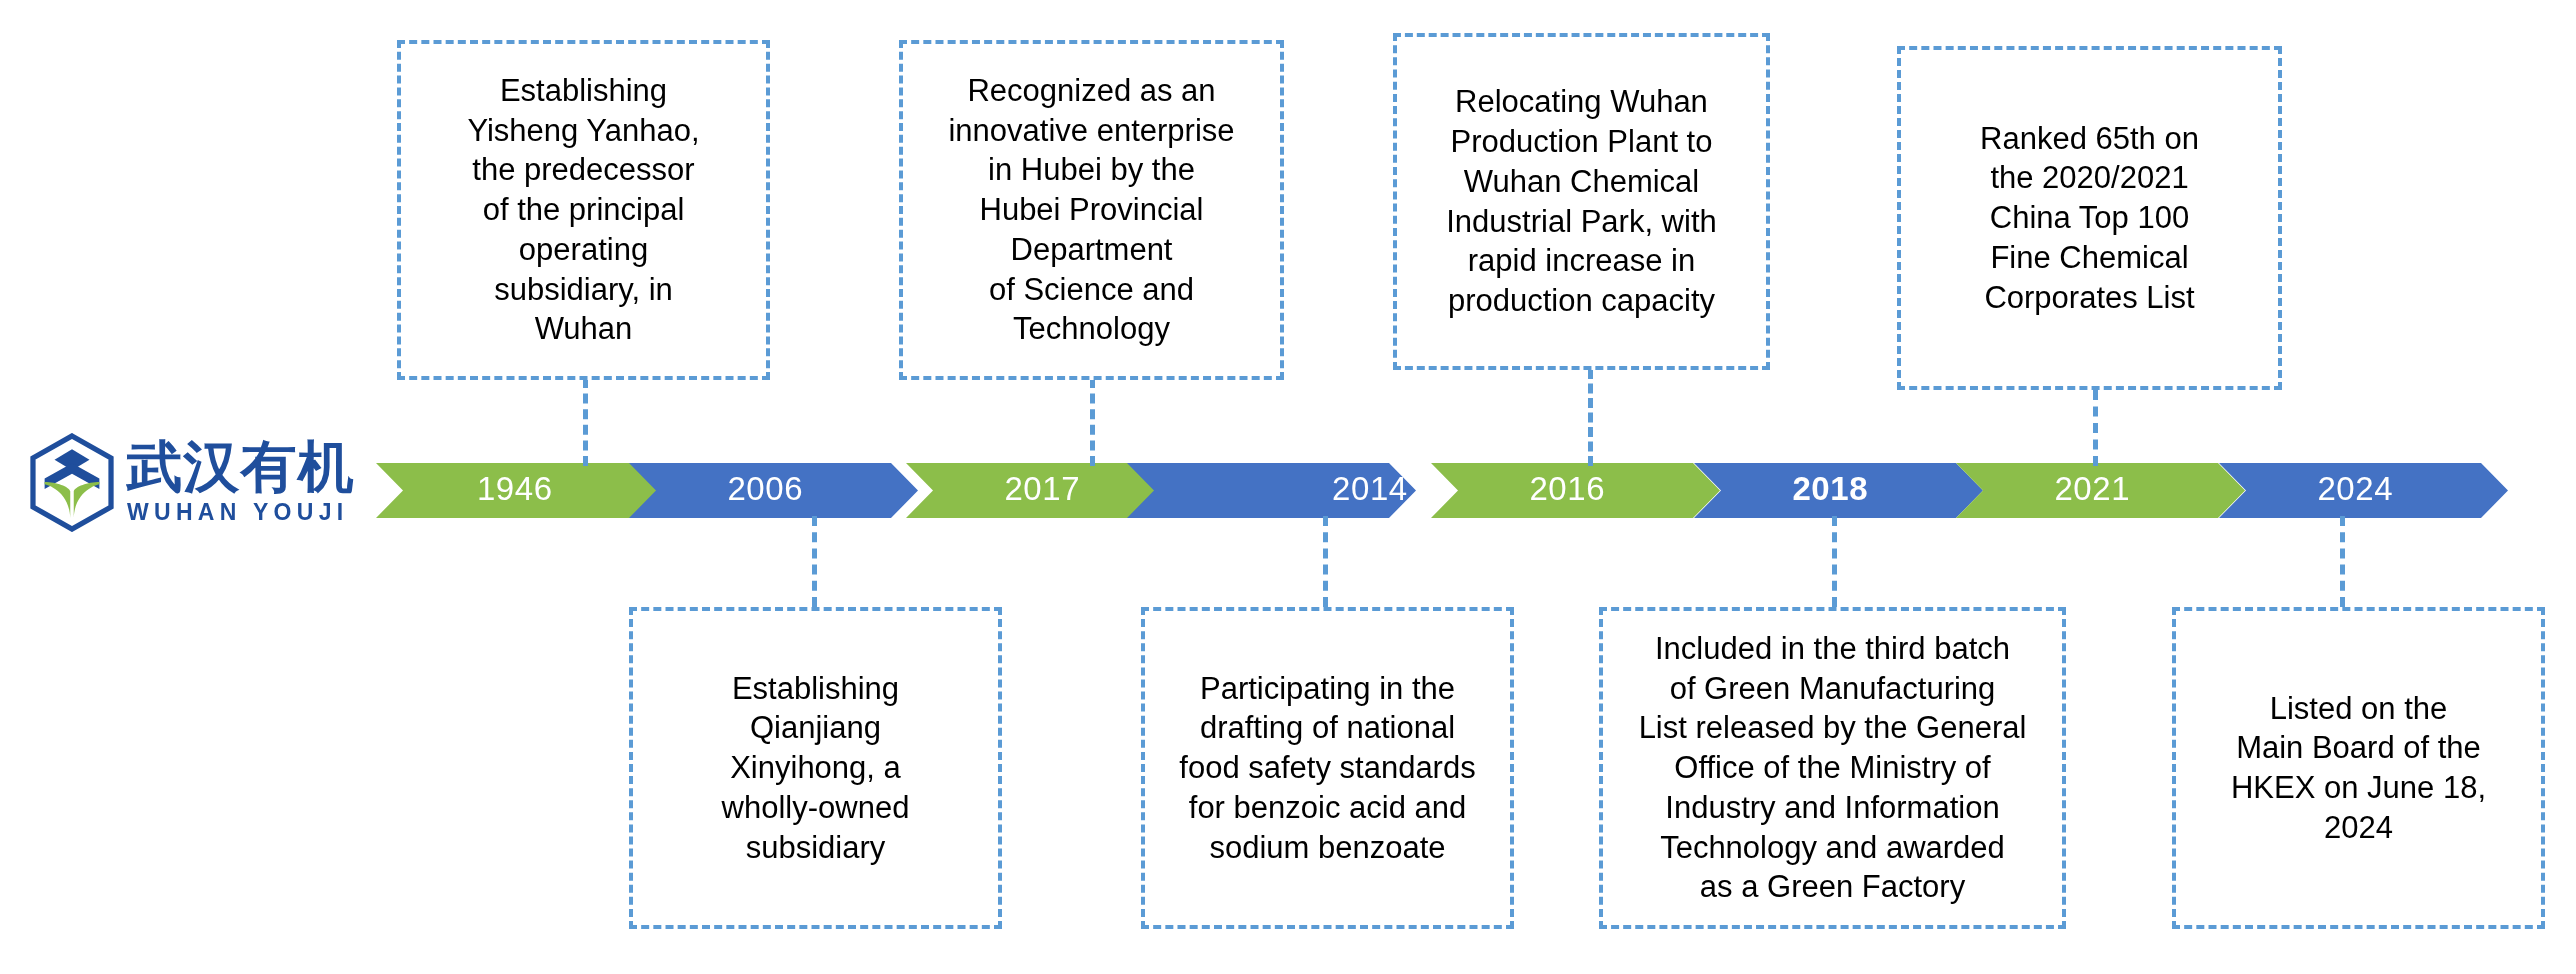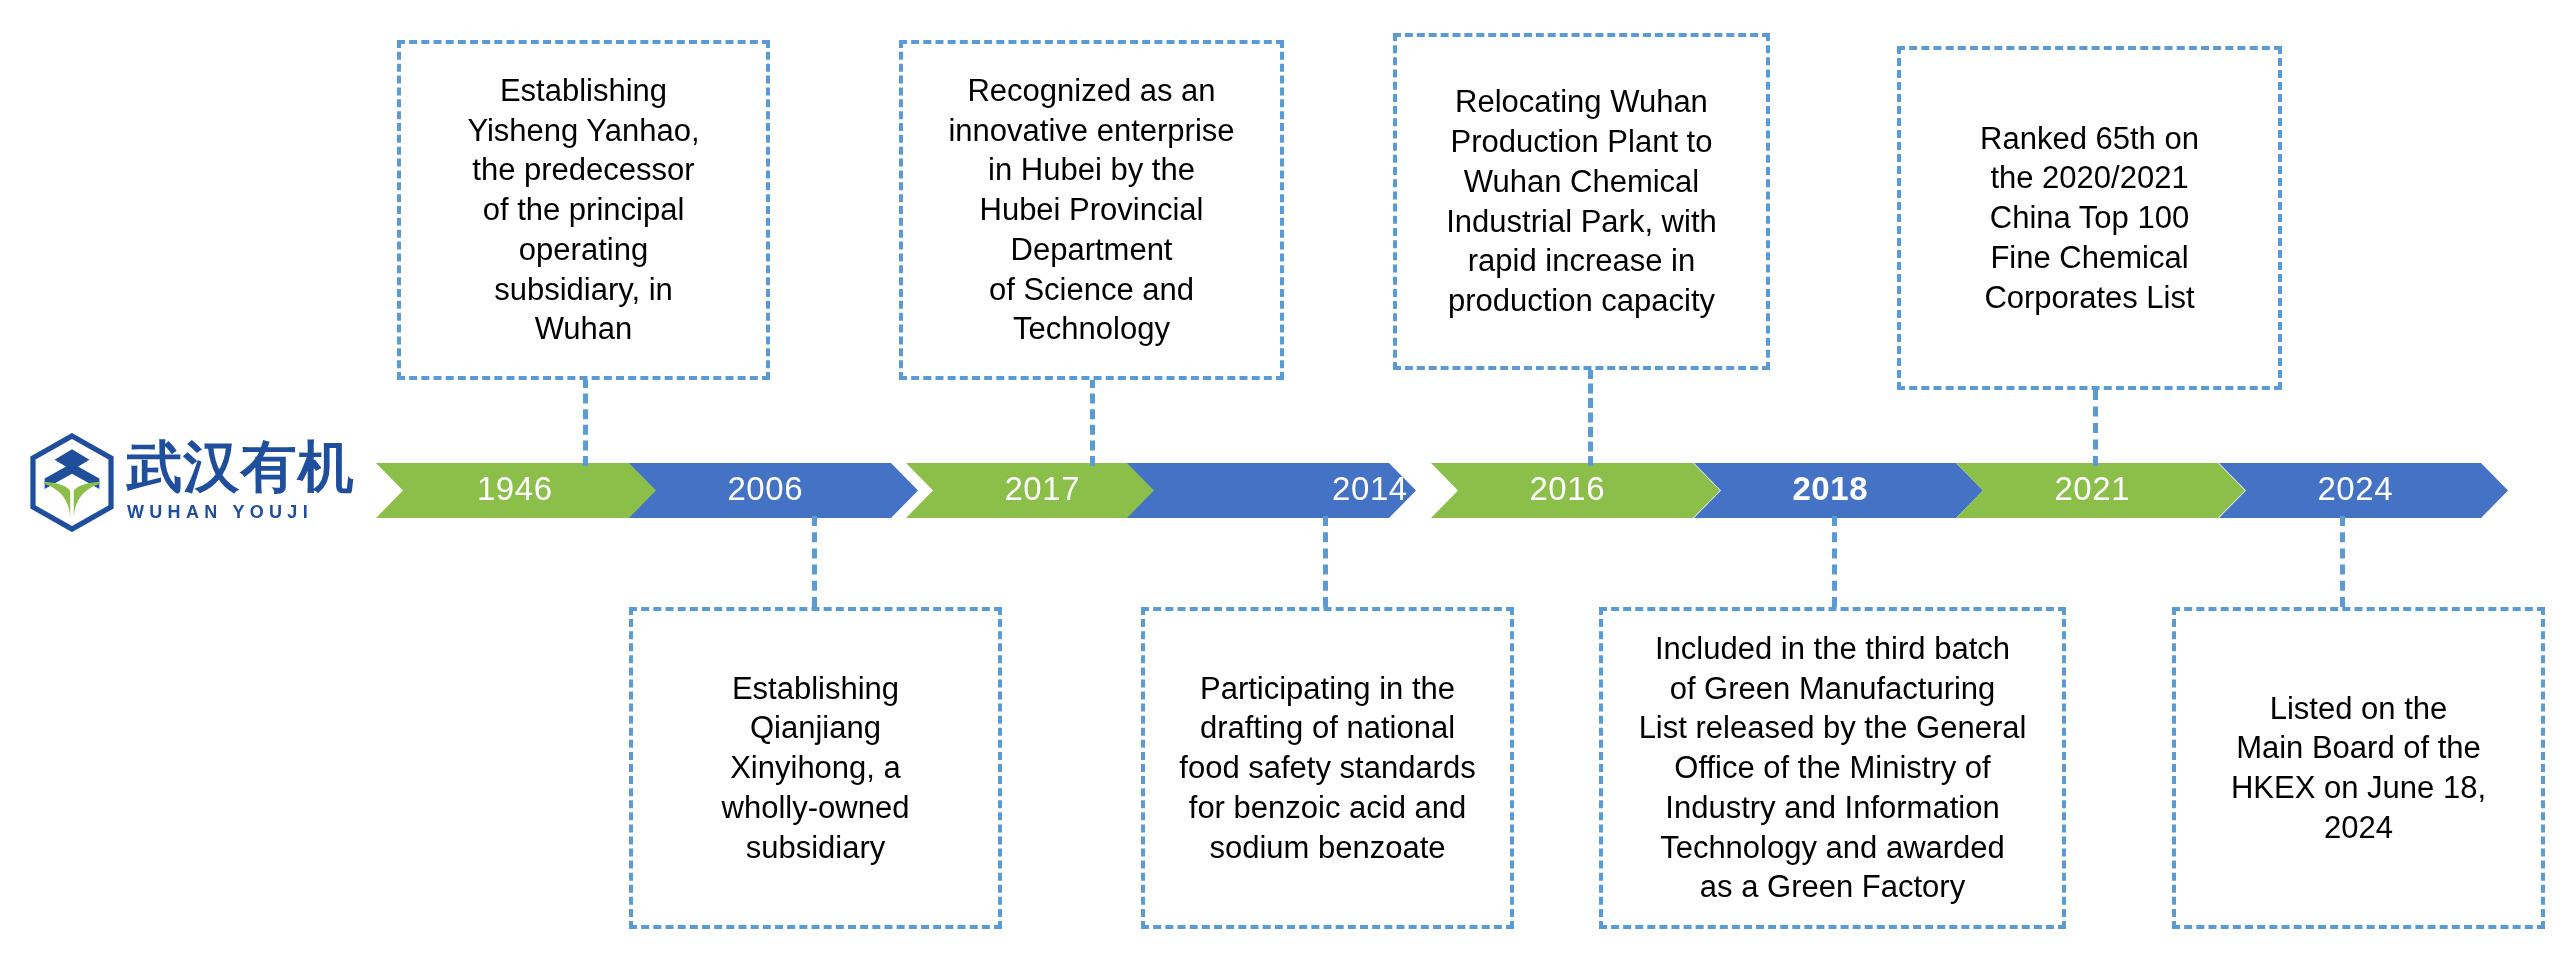--- a/index.html
+++ b/index.html
@@ -10,21 +10,21 @@
     position:relative;
     overflow:hidden;
   }
   .stage{position:absolute;left:0;top:0;width:2576px;height:975px;}
 
   
   .logo-wrap{position:absolute;left:28px;top:433px;width:362px;height:99px;}
   .logo-mark{position:absolute;left:0;top:0;width:88px;height:99px;}
   .logo-cn{position:absolute;left:98px;top:2.3px;width:257px;height:63px;}
   .logo-en{position:absolute;left:99px;top:65px;width:257px;height:29px;
-    font-size:18px;font-weight:bold;letter-spacing:5.3px;color:#1F4E9C;
+    font-size:23px;font-weight:bold;letter-spacing:5.3px;color:#1F4E9C;
     font-family:"Liberation Sans", sans-serif;line-height:29px;white-space:nowrap;}
 
   
   .timeline{position:absolute;left:403px;top:463px;height:55px;width:2092px;}
   .chev{
     position:absolute;top:0;height:55px;
     display:flex;align-items:center;justify-content:center;
     color:#ffffff;font-size:33px;letter-spacing:0.6px;
     font-family:"Liberation Sans", sans-serif;
     box-sizing:border-box;

